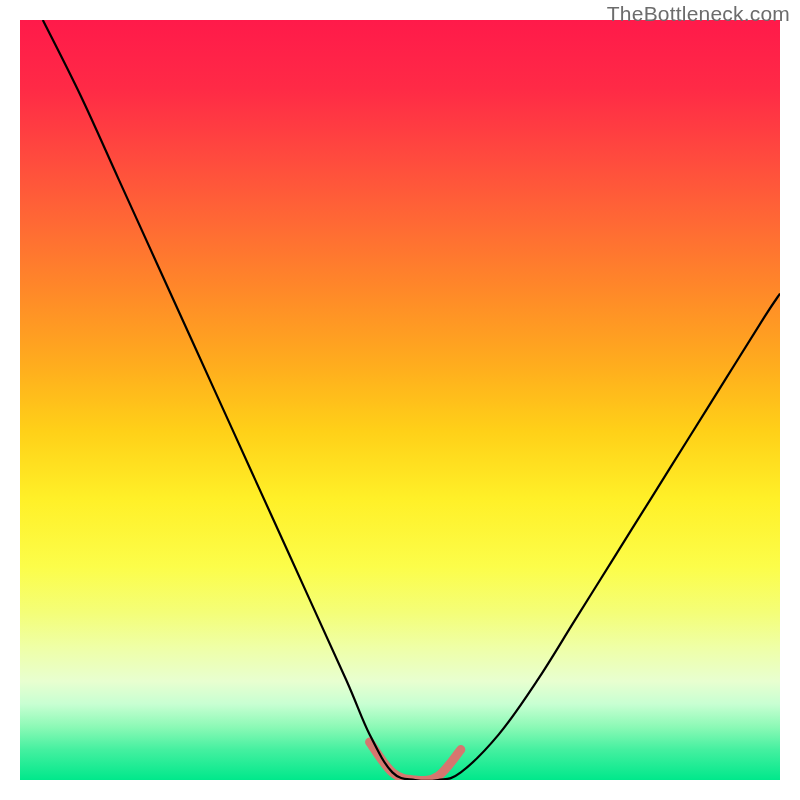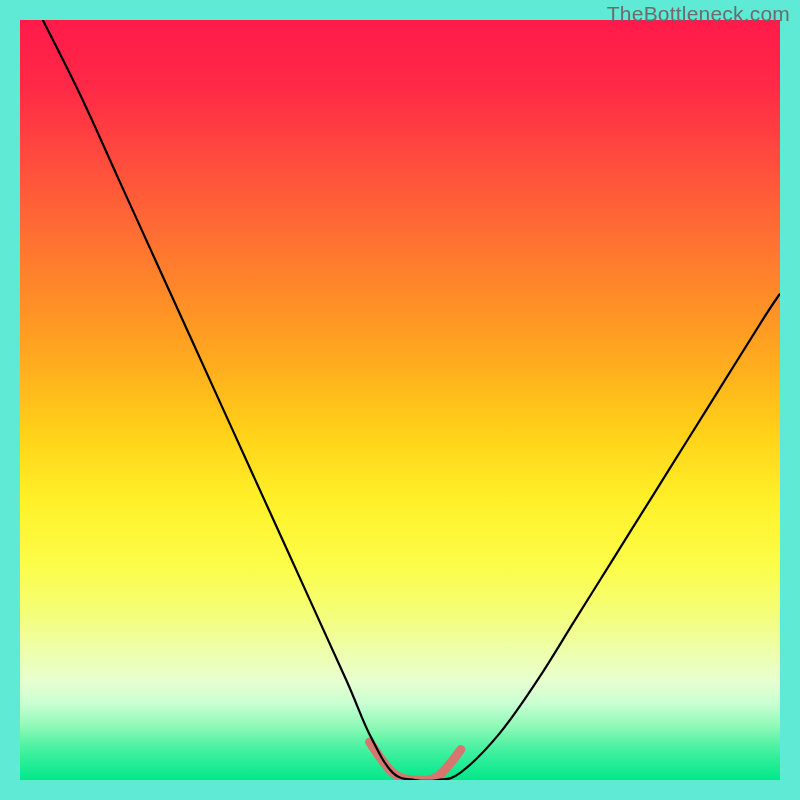--- a/index.html
+++ b/index.html
@@ -8,21 +8,21 @@
     width: 800px;
     height: 800px;
     background: #000;
     font-family: Arial, sans-serif;
     overflow: hidden;
   }
   .frame {
     position: relative;
     width: 800px;
     height: 800px;
-    background: #5eead4;
+    background: #ffffff;
   }
   .plot-area {
     position: absolute;
     left: 20px;
     top: 20px;
     width: 760px;
     height: 760px;
     overflow: hidden;
   }
   .gradient {

